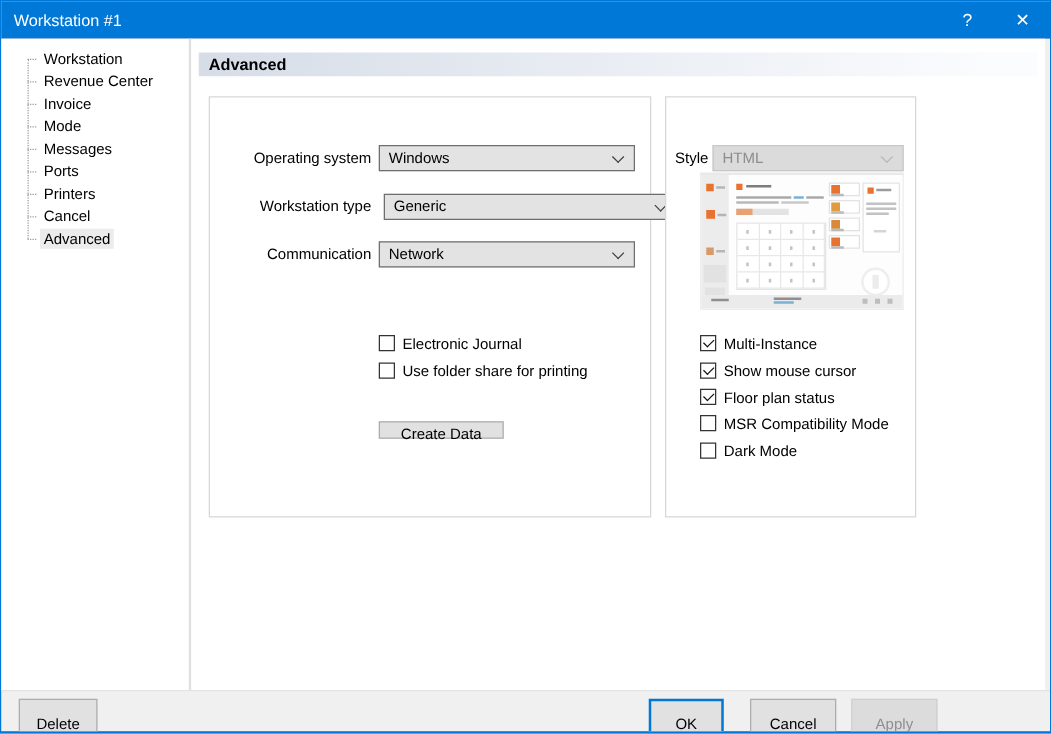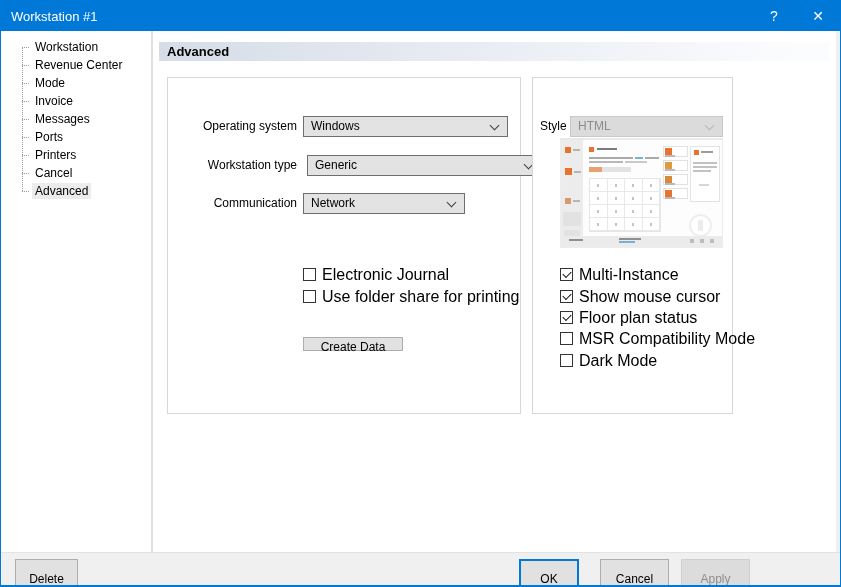--- a/index.html
+++ b/index.html
@@ -50,21 +50,21 @@
     font-size:12px; line-height:19px; padding:0 7px; cursor:default;
   }
   .combo .chev{
     position:absolute; right:9px; top:5px; width:7px; height:7px;
     border-right:1.4px solid #3f3f3f; border-bottom:1.4px solid #3f3f3f;
     transform:rotate(45deg);
   }
   .combo.flag-on{ background:#dbdbdb; border-color:#c8c8c8; color:#8d8d8d; }
   .combo.flag-on .chev{ border-color:#b7b7b7; }
 
-  .cb{ position:absolute; display:flex; align-items:center; font-size:16px; height:15px; cursor:default; white-space:nowrap; }
+  .cb{ position:absolute; display:flex; align-items:center; font-size:12px; height:15px; cursor:default; white-space:nowrap; }
   .cb .box{ width:13px; height:13px; border:1px solid #333; background:#fff; margin-right:6px; position:relative; flex:0 0 auto; }
   .cb .box.flag-on::after{
     content:""; position:absolute; left:2px; top:2px; width:7px; height:4px;
     border-left:1.6px solid #111; border-bottom:1.6px solid #111; transform:rotate(-45deg);
   }
 
   .btn{ background:#e1e1e1; border:1px solid #adadad; font-size:12px; text-align:center; cursor:default;
         font-family:"Liberation Sans", sans-serif; }
   .btn.default{ border:2px solid #0078d7; }
   .btn.flag-on{ background:#dcdcdc; border-color:#cfcfcf; color:#8e8e8e; }
@@ -117,24 +117,24 @@
 
     <div class="nav">
       <div class="tree">
         <div class="tree-item">
             <span>Workstation</span>
           </div>
         <div class="tree-item">
             <span>Revenue Center</span>
           </div>
         <div class="tree-item">
+            <span>Invoice</span>
+          </div>
+        <div class="tree-item">
             <span>Mode</span>
-          </div>
-        <div class="tree-item">
-            <span>Invoice</span>
           </div>
         <div class="tree-item">
             <span>Messages</span>
           </div>
         <div class="tree-item">
             <span>Ports</span>
           </div>
         <div class="tree-item">
             <span>Printers</span>
           </div>
@@ -157,21 +157,21 @@
           <span class="chev"></span>
         </div>
 
         <span class="flabel r" style="top:77px;">Workstation type</span>
         <div class="combo" style="left:139px; top:77px; width:235px;">
           <span>Generic</span>
           <span class="chev"></span>
         </div>
 
         <span class="flabel r" style="top:115px;">Communication</span>
-        <div class="combo" style="left:135px; top:115px; width:162px;">
+        <div class="combo" style="left:135px; top:115px; width:205px;">
           <span>Network</span>
           <span class="chev"></span>
         </div>
 
         <div class="cb" style="left:135px; top:189px;">
           <span class="box"></span>
           <span>Electronic Journal</span>
         </div>
         <div class="cb" style="left:135px; top:211px;">
           <span class="box"></span>

